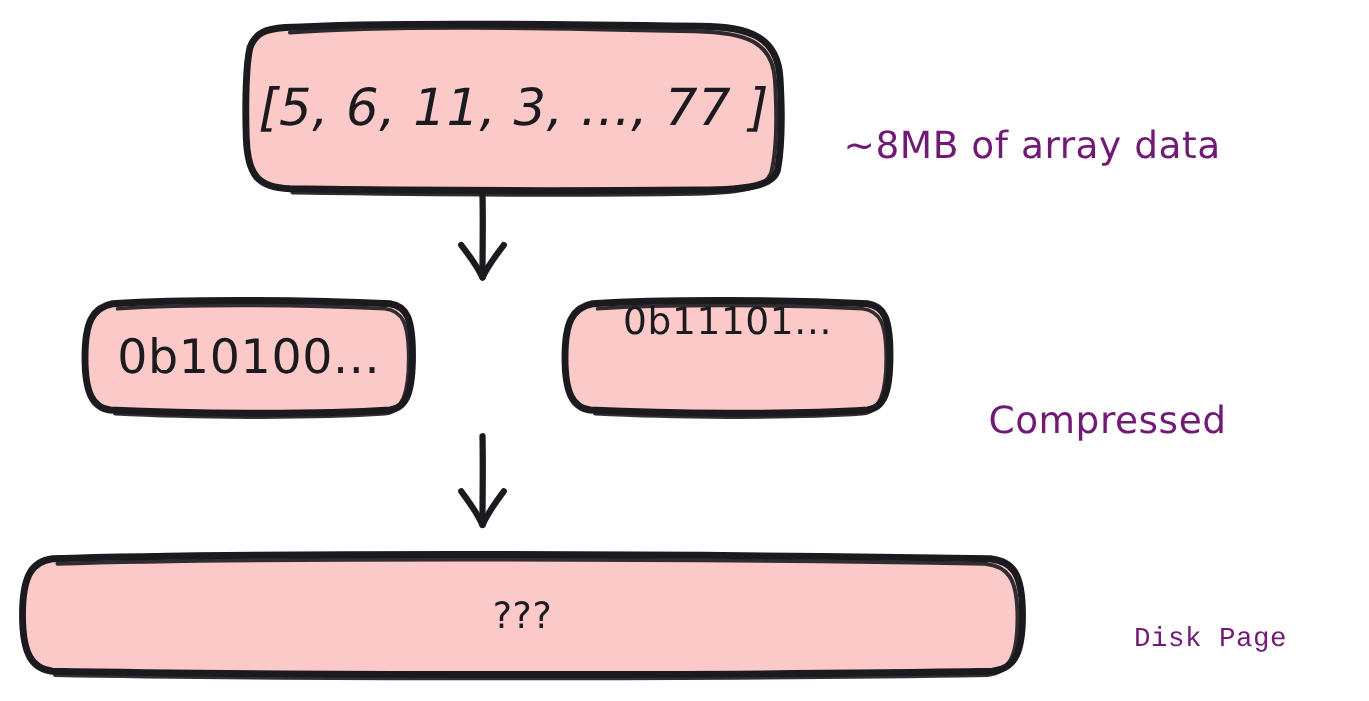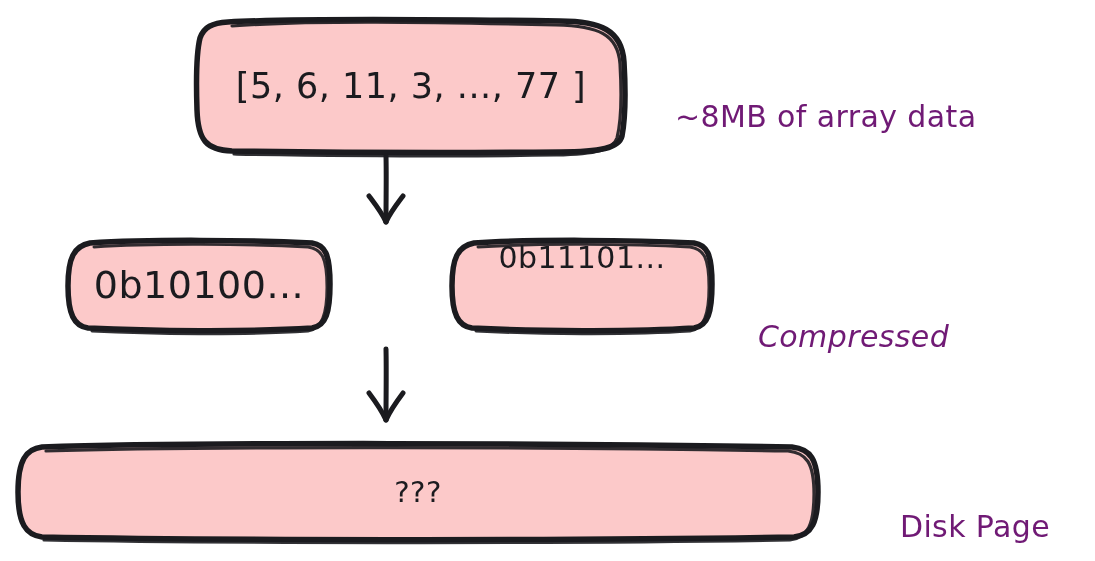--- a/index.html
+++ b/index.html
@@ -36,21 +36,22 @@
     font-family: "DejaVu Sans", sans-serif;
     white-space: pre;
     letter-spacing: 0.4px;
   }
 
   
   #array-box-text {
     left: 197px; top: 20px;
     width: 428px; height: 132px;
     display: flex; align-items: center; justify-content: center;
-    font-size: 35px;
+    font-size: 41px;
+    font-style: italic;
   }
   #buffer-left-text {
     left: 68px; top: 240px;
     width: 262px; height: 90px;
     display: flex; align-items: center; justify-content: center;
     font-size: 38px;
   }
   #buffer-right-text {
     left: 452px; top: 240px;
     width: 260px; height: 90px;
@@ -69,28 +70,28 @@
   
   #label-array {
     left: 655px; top: 60px;
     font-size: 30px;
     line-height: 1.25;
   }
   #label-buffers {
     left: 758px; top: 238px;
     font-size: 30px;
     line-height: 1.32;
-    text-align: left;
+    text-align: center;
     width: 256px;
-    font-style: italic;
   }
   #label-disk {
     left: 880px; top: 470px;
-    font-size: 30px;
+    font-size: 22px;
     line-height: 1.25;
+    font-family: Liberation Mono, monospace;
   }
 </style>
 </head>
 <body>
 
 <svg id="canvas" viewBox="0 0 1095 561" xmlns="http://www.w3.org/2000/svg">
   <defs>
     
   </defs>
 

